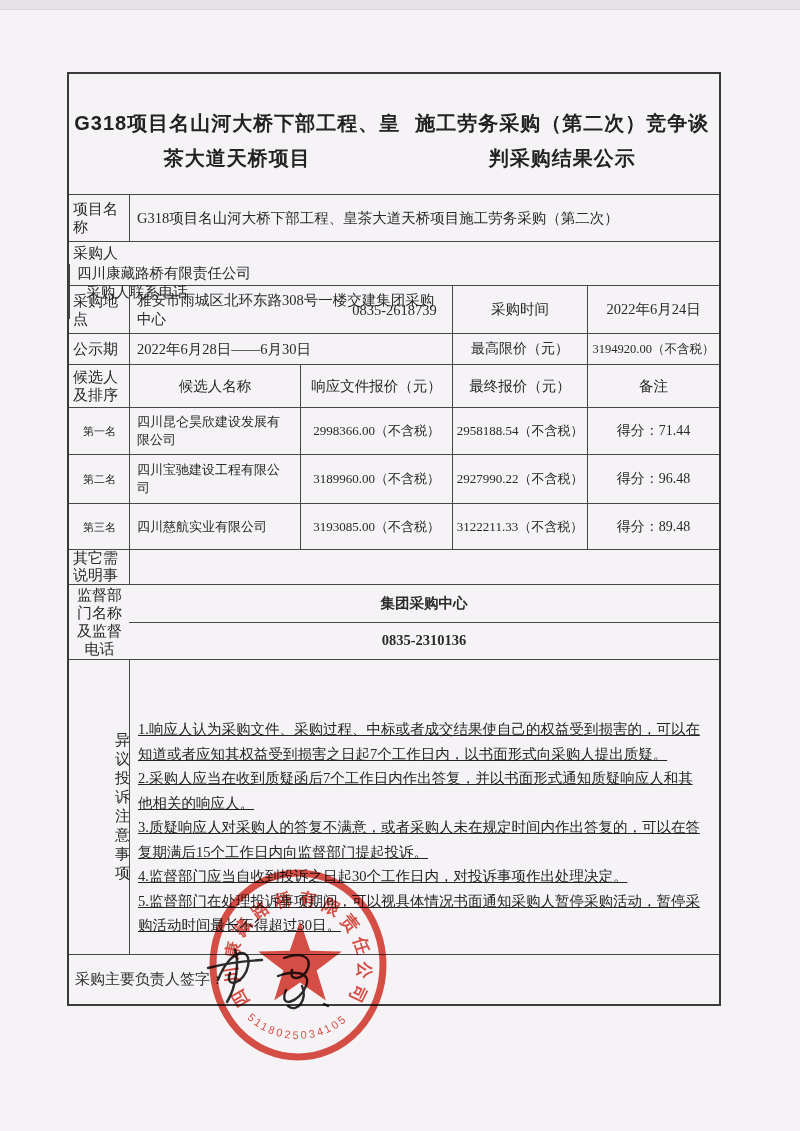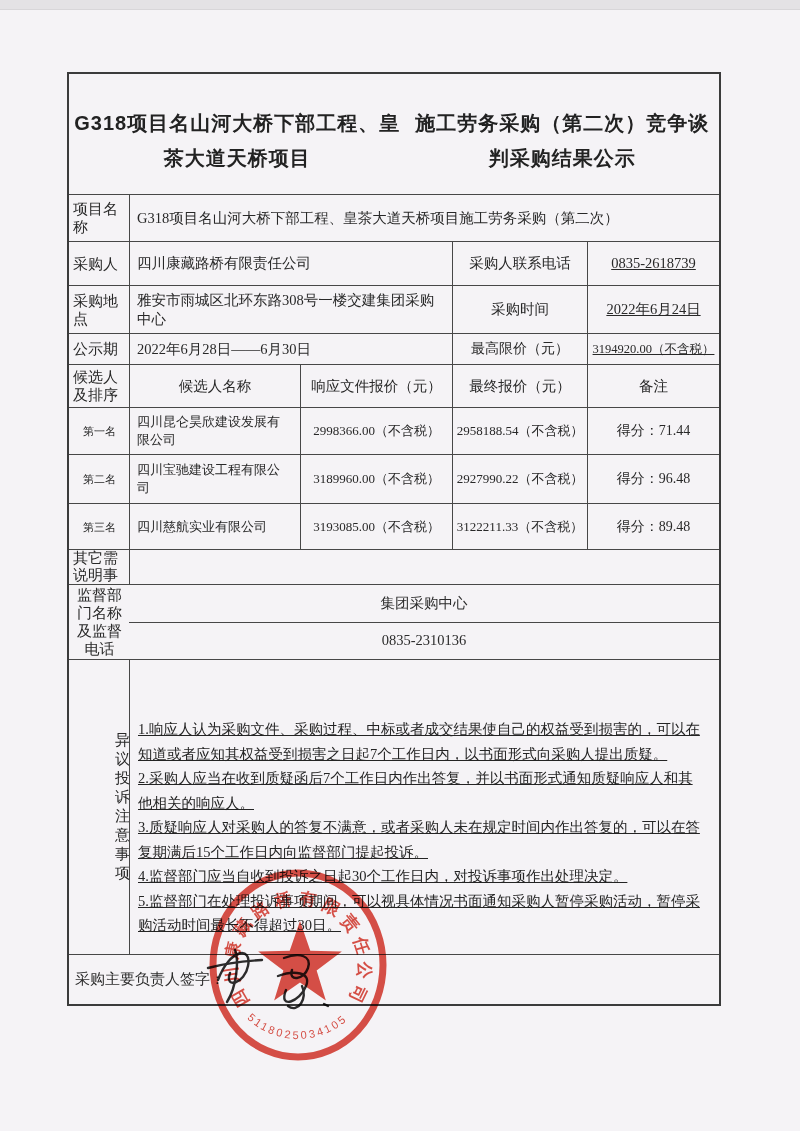--- a/index.html
+++ b/index.html
@@ -31,34 +31,34 @@
     font-weight:bold; font-size:20px; line-height:35px;
     letter-spacing:1px; color:#222;
     text-align:center;
   }
   .row { display:flex; border-top:1.5px solid #474747; width:100%; }
   .c { border-left:1.5px solid #474747; display:flex; align-items:center; font-size:14.5px; color:#282828; }
   .c:first-child { border-left:none; }
   .col-label { width:60px; padding:2px 3px 2px 4px; font-size:15px; line-height:18px; }
   .center { justify-content:center; text-align:center; }
   .pad { padding-left:7px; padding-right:16px; }
-  .r1{height:47px;} .r2{height:44px;} .r3{height:48px;} .r4{height:31px;}
+  .r1{height:47px;} .r2{height:44px;flex-direction:column;} .r3{height:48px;} .r4{height:31px;}
   .r5{height:43px;} .r6{height:47px;} .r7{height:49px;} .r8{height:46px;}
   .r9{height:35px;} .r10{height:75px;} .r11{height:295px;} .r12{height:50px;}
   .col-val2 { width:323px; }
   .col-phl { width:135px; }
-  .col-phv { flex:1;text-decoration:underline; }
+  .col-phv { flex:1; }
   .col-name { width:171px; font-size:13px; }
   .col-doc { width:152px; font-size:13px; }
   .col-final { width:135px; font-size:13px; }
   .col-remark { flex:1; font-size:14px; }
   .rank { font-size:11px; }
   .hdr { font-size:14.5px; }
   .stack { flex:1; display:flex; flex-direction:column; }
-  .stack > div { flex:1; display:flex; align-items:center; justify-content:center; font-size:14.5px; }
+  .stack > div { flex:1; display:flex; align-items:center; justify-content:center; font-size:14.5px;font-weight:bold; }
   .stack > div:first-child { border-bottom:1.5px solid #474747; }
   .sup-label { text-align:center; justify-content:center; line-height:18px; }
   .objection-text {
     flex:1; display:block; padding:57px 12px 0 8px;
     font-size:14.5px; line-height:24.5px; color:#242424;text-decoration:underline;
   }
   .sig-row { display:flex; align-items:center; border-top:1.5px solid #474747; height:50px; padding-left:6px; font-size:15px; }
   .num { font-family:"Liberation Serif", serif; }
   .stamp-svg { position:absolute; left:183px; top:848px; width:230px; height:232px; mix-blend-mode:multiply; opacity:0.88; }
   .sig-svg { position:absolute; left:200px; top:928px; width:150px; height:100px; mix-blend-mode:multiply; }

